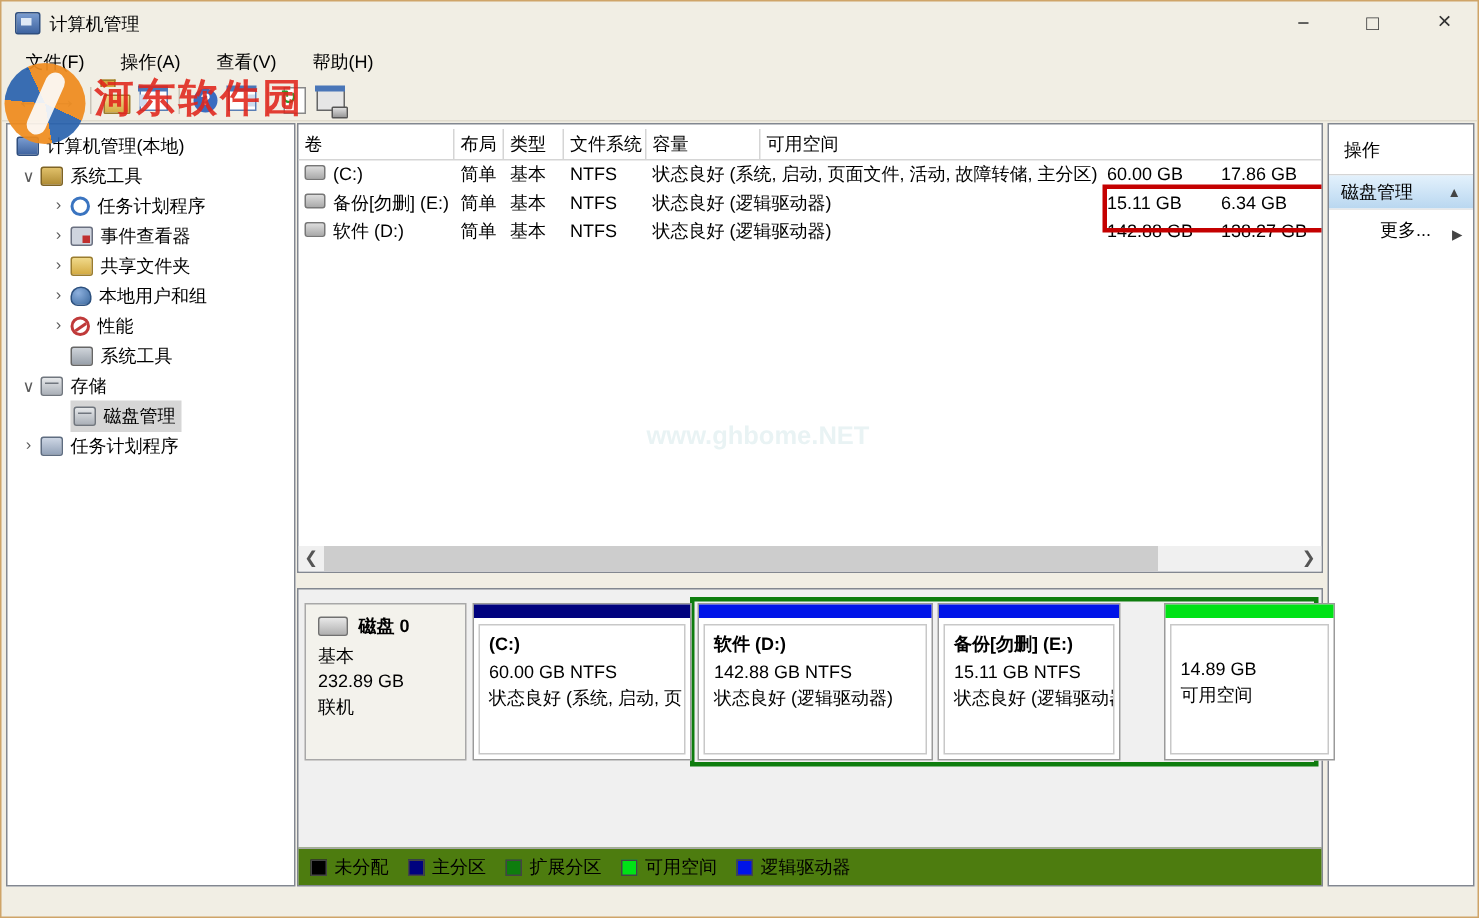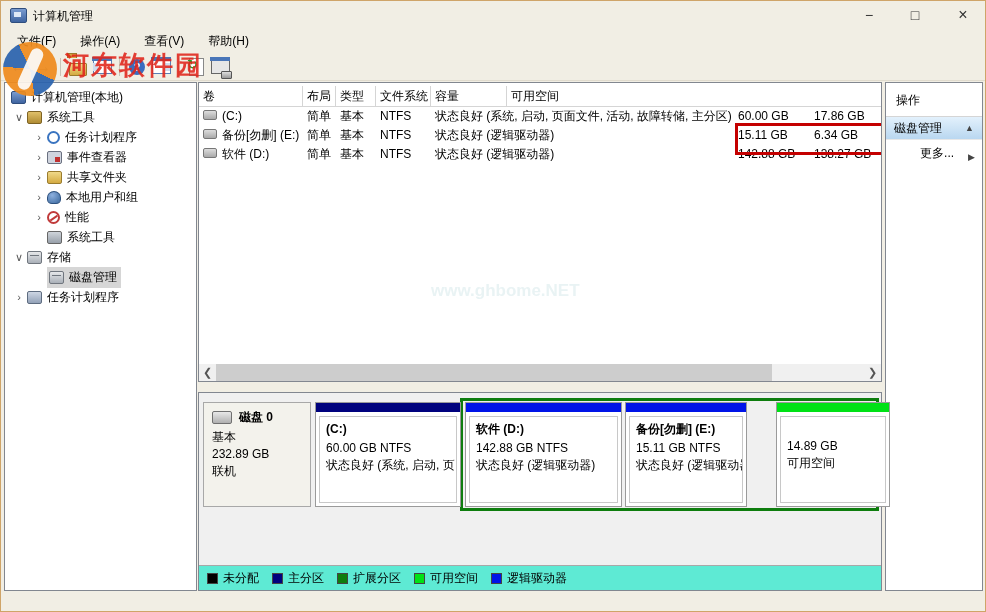--- a/index.html
+++ b/index.html
@@ -96,21 +96,21 @@
   .ext-box{position:absolute;left:261px;top:5px;width:419px;height:113px;border:3px solid #0e7d0e;box-sizing:border-box;z-index:1;}
   .part{position:absolute;top:9px;height:105px;background:#fff;border:1px solid #9a9a9a;box-sizing:border-box;z-index:2;}
   .p-c{left:116px;width:146px;} .p-d{left:266px;width:157px;} .p-e{left:426px;width:122px;} .p-f{left:577px;width:114px;}
   .bar{height:9px;}
   .pbody{position:absolute;left:3px;right:3px;top:13px;bottom:3px;border:1px solid #c8c8c8;
     padding:4px 0 0 6px;overflow:hidden;white-space:nowrap;line-height:17px;}
   .pname{font-weight:bold;margin-bottom:2px;min-height:15px;}
 
   
   .legend{position:absolute;left:0;right:0;top:172px;height:25px;border-top:1px solid #a8a8a8;
-    display:flex;align-items:center;padding-left:8px;gap:13px;background:#5eead4;box-sizing:border-box;text-align:right;}
+    display:flex;align-items:center;padding-left:8px;gap:13px;background:#4d7c0f;box-sizing:border-box;text-align:right;}
   .leg-item{display:flex;align-items:center;gap:5px;white-space:nowrap;}
   .leg-sq{width:11px;height:11px;border:1px solid #444;box-sizing:border-box;flex:none;}
 
   
   .act-title{padding:9px 0 7px 10px;}
   .act-sep{border-bottom:1px solid #d5d5d5;}
   .act-group{height:22px;background:linear-gradient(#e3f1fc,#b9d7f0);display:flex;align-items:center;
     justify-content:space-between;padding:0 8px;border-bottom:1px solid #e8e8e8;}
   .act-arrow{font-size:9px;color:#444;}
   .act-more{height:22px;display:flex;align-items:flex-end;justify-content:flex-end;gap:14px;padding-right:7px;}

